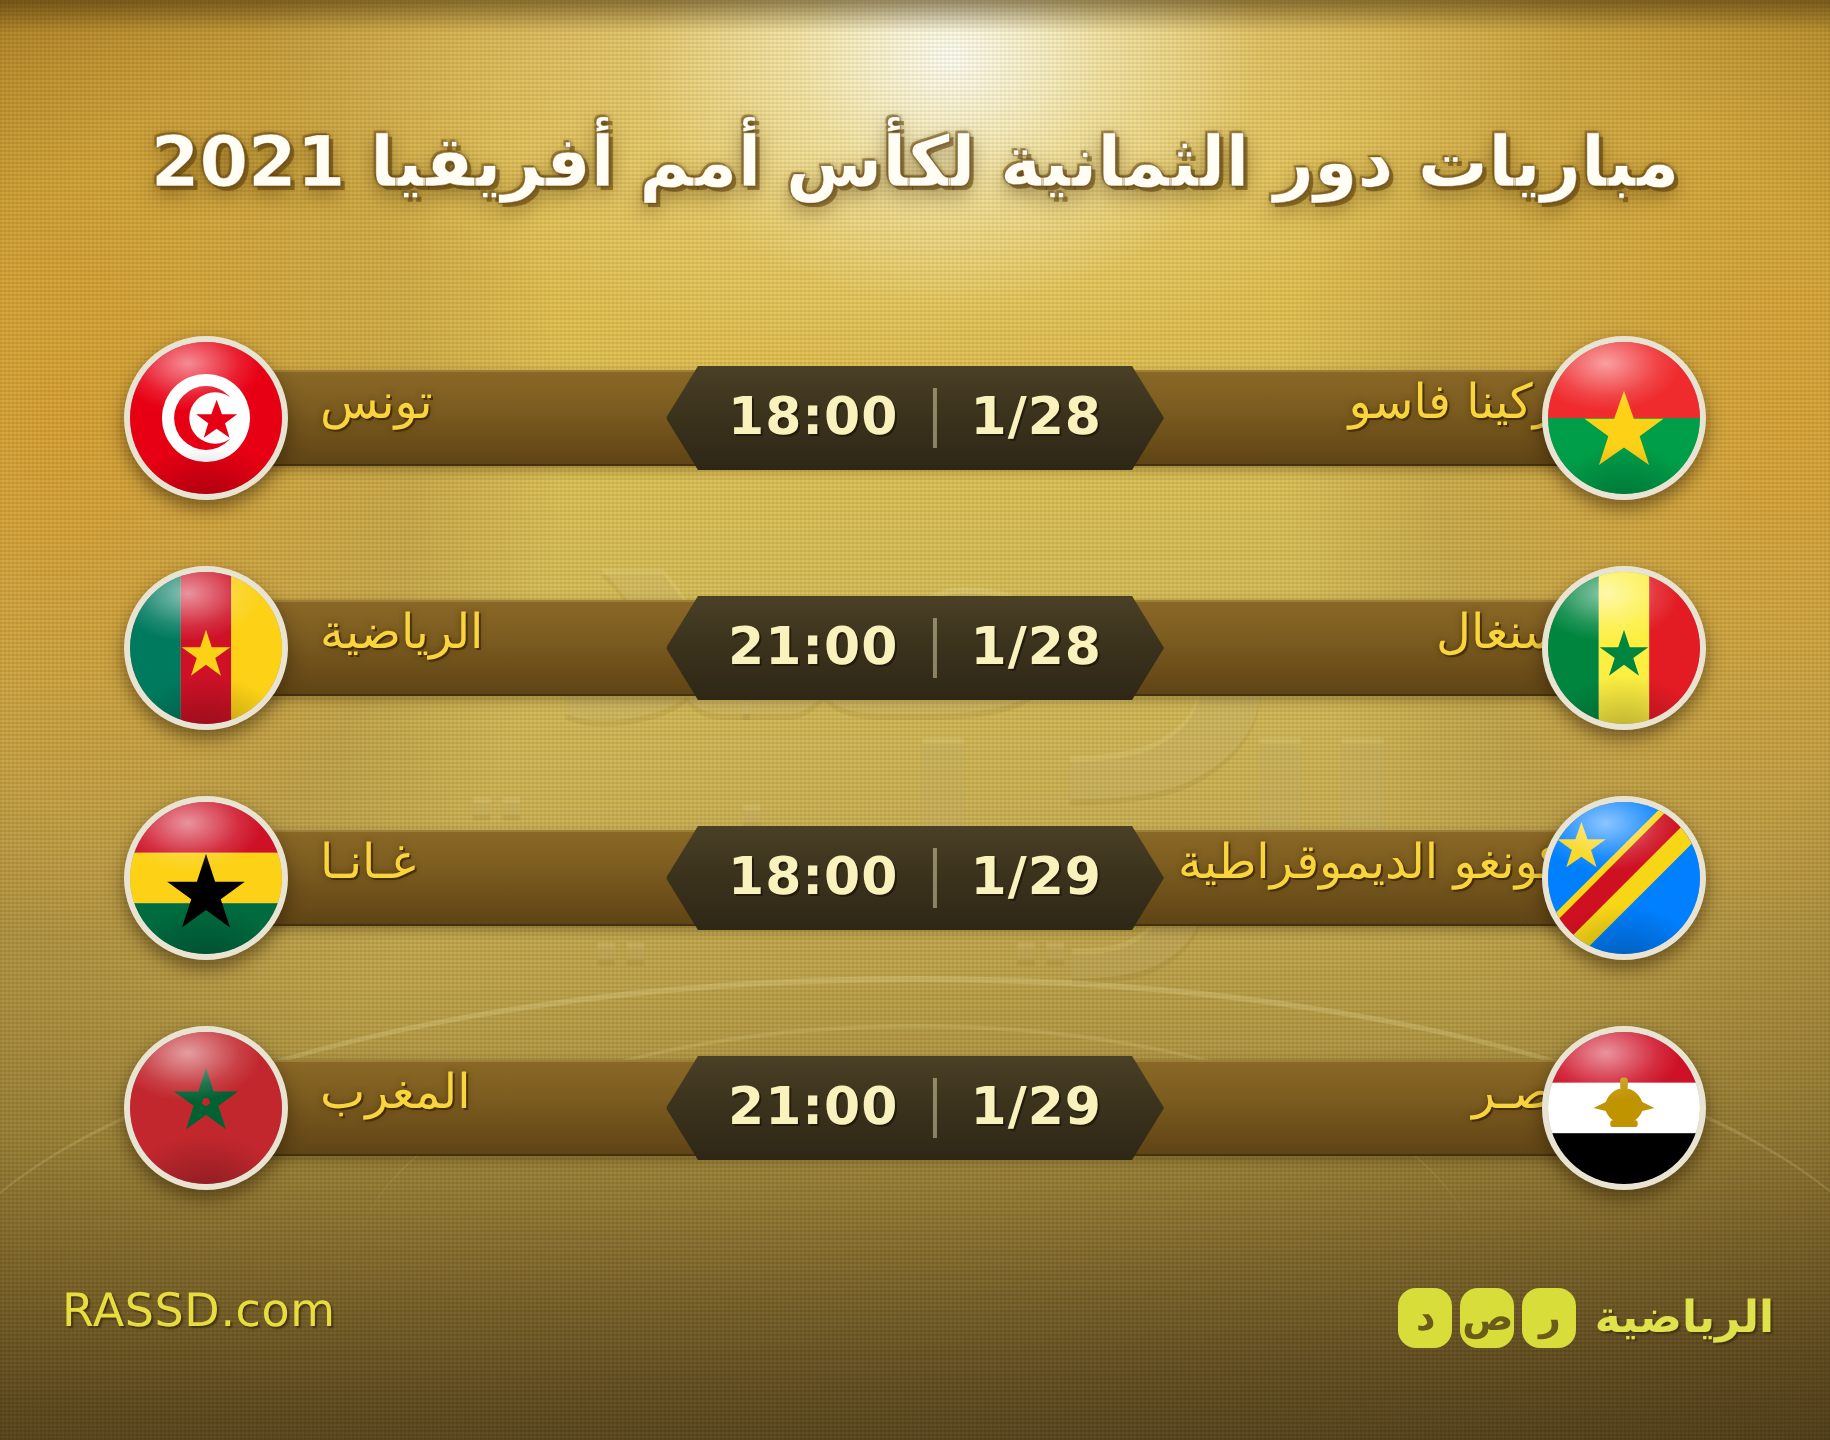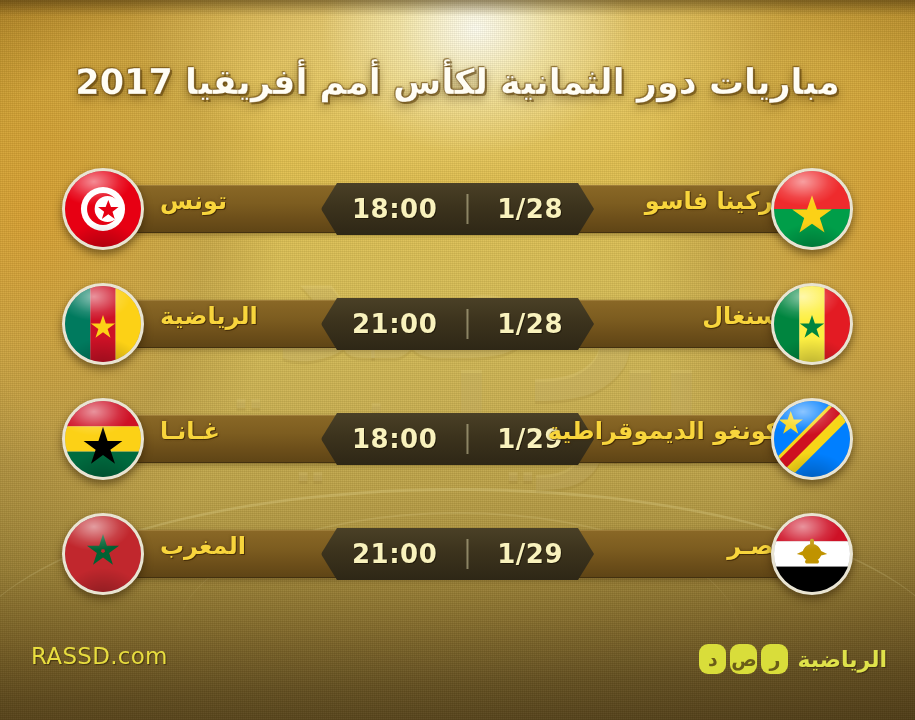--- a/index.html
+++ b/index.html
@@ -102,33 +102,33 @@
   .bar::before, .bar::after{
     content:""; position:absolute; top:0; width:24px; height:48px;
     background:linear-gradient(180deg,#8a6826 0%,#7d5d20 38%,#6d4f1a 70%,#5e4415 100%);
   }
   .bar::before{ left:-23px; clip-path:polygon(100% 0,100% 100%,0 50%); }
   .bar::after{ right:-23px; clip-path:polygon(0 0,0 100%,100% 50%); }
 
   .team{
     position:absolute; top:25px; height:32px;
     display:flex; align-items:center;
-    direction:rtl; font-weight:bold; font-size:24px;
+    direction:rtl; font-weight:normal; font-size:24px;
     color:#f8d53c;
     text-shadow:1px 1px 0 rgba(60,38,5,0.75), 0 0 3px rgba(60,38,5,0.5);
     white-space:nowrap;
   }
   .team.right{ right:118px; justify-content:flex-start; }
   .team.left { left:160px;  justify-content:flex-end; }
 
   
   .badge{
     position:absolute; top:23px; left:50%; transform:translateX(-50%);
     height:52px; padding:0 18px;
-    display:flex; align-items:center; gap:16px;
+    display:flex; align-items:center; gap:4px;
     background:linear-gradient(180deg,#4a4026 0%,#3c331d 45%,#2e2716 100%);
     clip-path:polygon(16px 0, calc(100% - 16px) 0, 100% 50%, calc(100% - 16px) 100%, 16px 100%, 0 50%);
     box-shadow:0 2px 6px rgba(40,26,5,0.5);
   }
   .badge .t, .badge .d{
     font-size:26px; font-weight:bold; color:#f9f2bd;
     font-family:"DejaVu Sans","Liberation Sans",sans-serif;
     text-shadow:1px 1px 0 rgba(20,14,2,0.6);
     padding:0 13px; letter-spacing:0.5px;
   }
@@ -190,21 +190,21 @@
   <div class="watermark">
     <span>رصد</span>
     <span class="wm2">الرياضية</span>
   </div>
 
   <div class="pitch-arc"></div>
   <div class="pitch-arc2"></div>
   <div class="vignette"></div>
   <div class="topshade"></div>
 
-  <h1 class="title">مباريات دور الثمانية لكأس أمم أفريقيا 2017</h1>
+  <h1 class="title">مباريات دور الثمانية لكأس أمم أفريقيا 2021</h1>
 
   <div class="rows">
 
     <div class="row">
       <div class="bar"></div>
 
       <div class="flag left">
         <div class="inner">
           <svg viewBox="0 0 100 100" preserveAspectRatio="none">
             <rect width="100" height="100" fill="#e70013"></rect>

